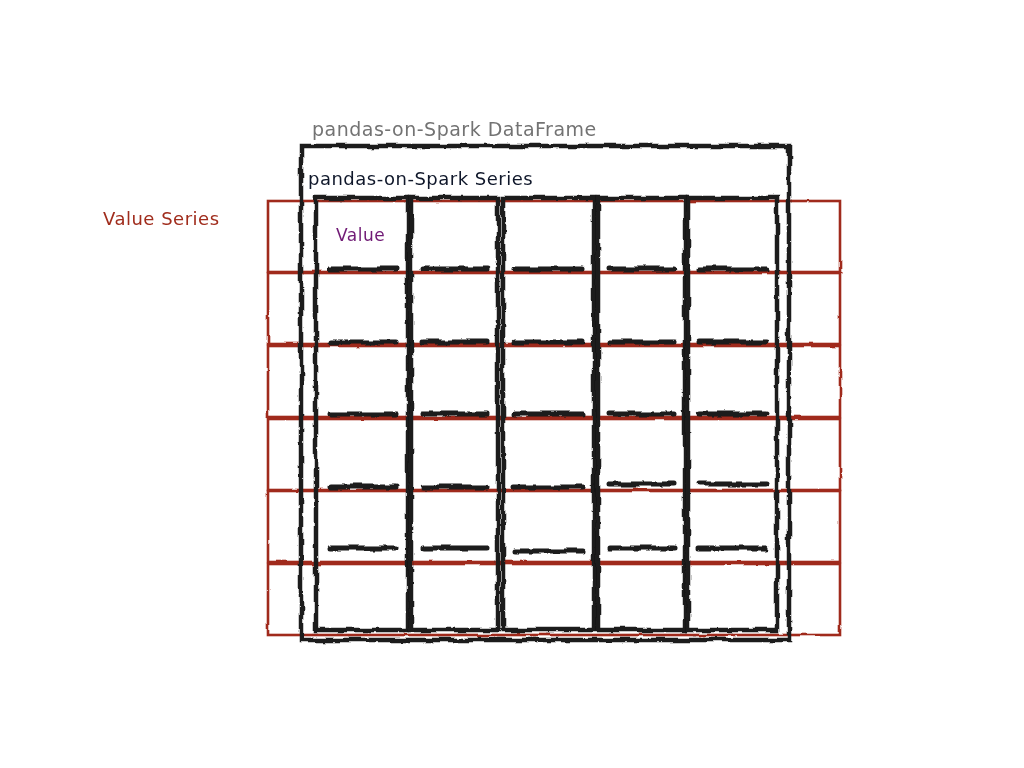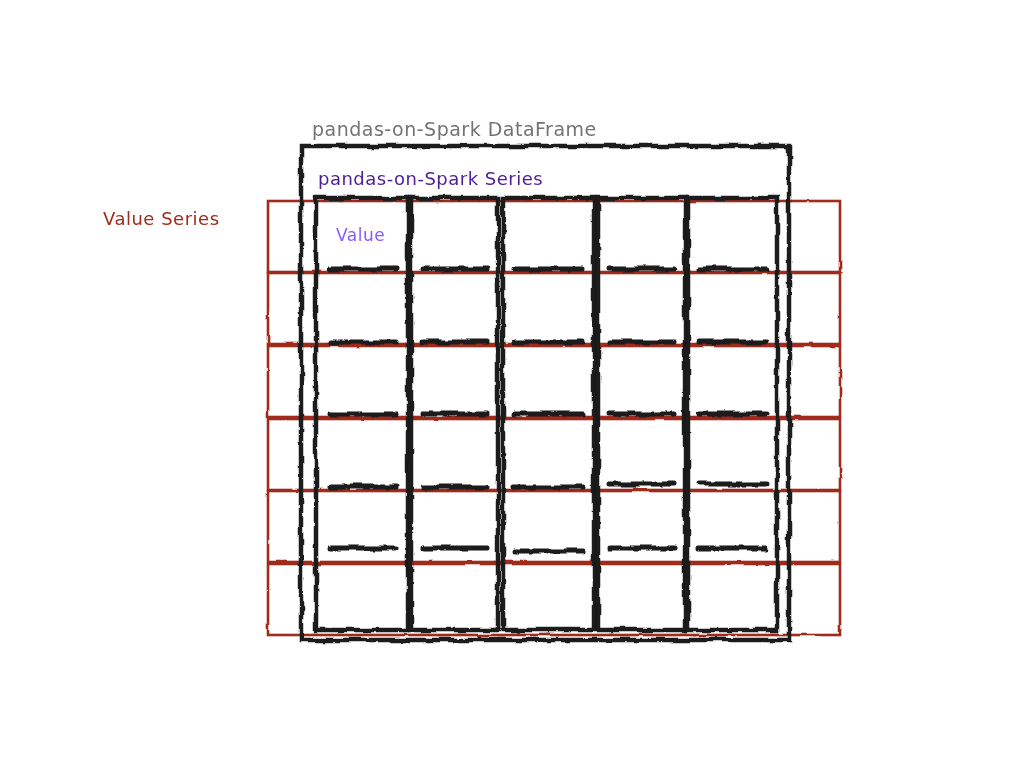--- a/index.html
+++ b/index.html
@@ -33,40 +33,40 @@
   #title-dataframe {
     left: 305px;
     top: 118px;
     font-size: 19px;
     color: #737373;
     margin-left: 7px;
   }
 
   
   #title-series {
-    left: 318px;
+    left: 308px;
     top: 168px;
     font-size: 18px;
-    color: #4c1d95;
+    color: #0f172a;
   }
 
   
   #label-pandas-series {
     left: 103px;
     top: 208px;
     font-size: 18px;
     color: #a02c1c;
   }
 
   
   #label-value {
     left: 336px;
     top: 225px;
     font-size: 17px;
-    color: #8b5cf6;
+    color: #701a75;
   }
 </style>
 </head>
 <body>
 
 <svg id="canvas" viewBox="0 0 1024 768" xmlns="http://www.w3.org/2000/svg">
   <defs>
     <filter id="rough" x="-20%" y="-20%" width="140%" height="140%">
       <feTurbulence type="fractalNoise" baseFrequency="0.055" numOctaves="4" seed="7" result="noise"></feTurbulence>
       <feDisplacementMap in="SourceGraphic" in2="noise" scale="5" xChannelSelector="R" yChannelSelector="G"></feDisplacementMap>

